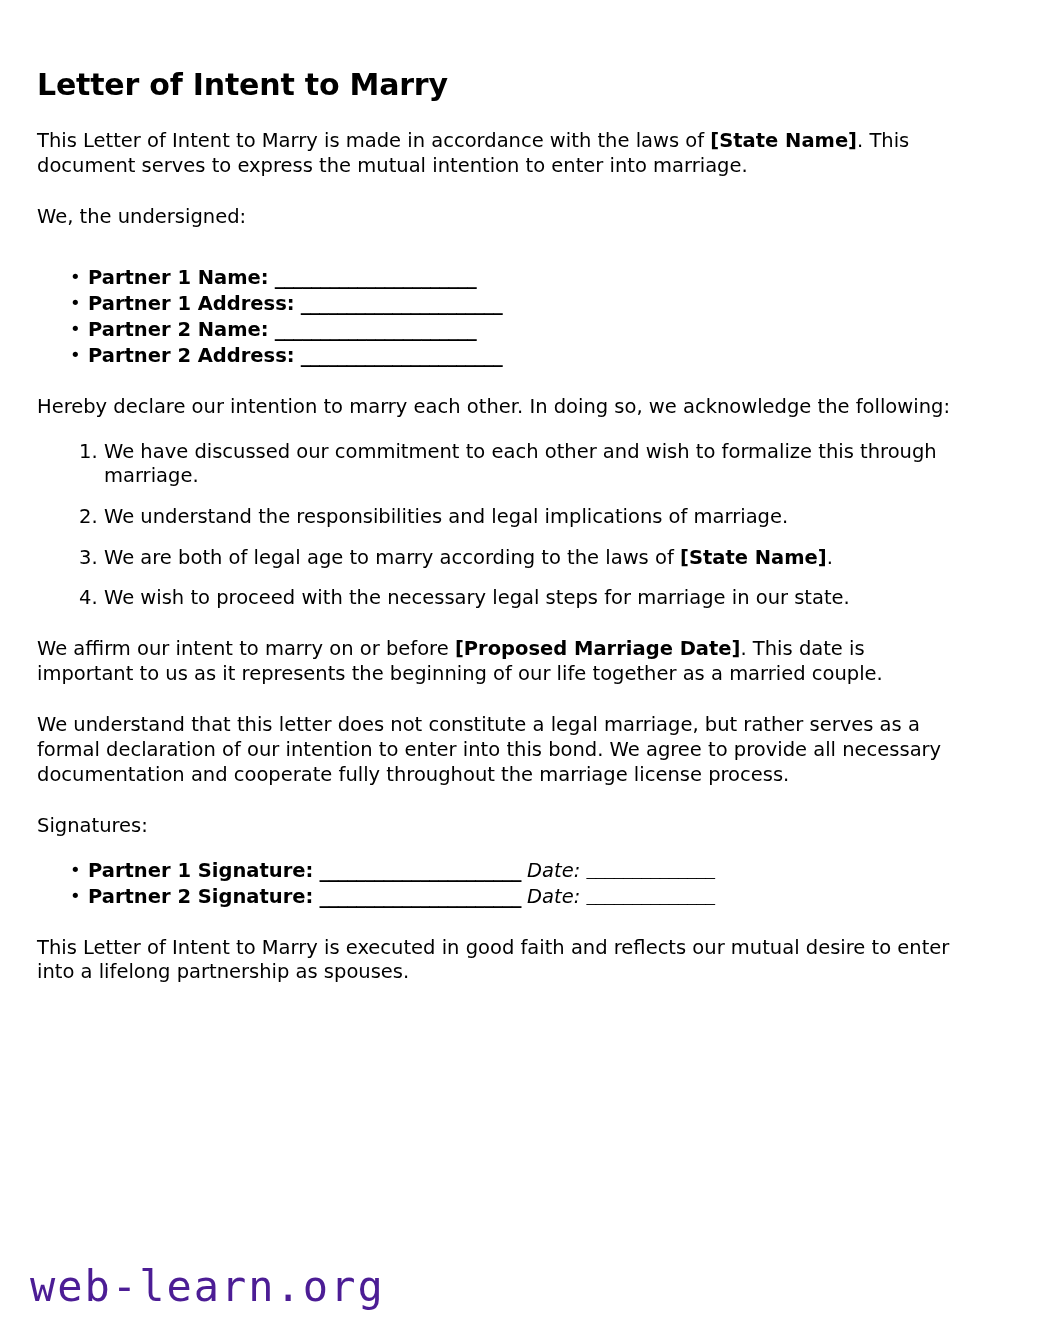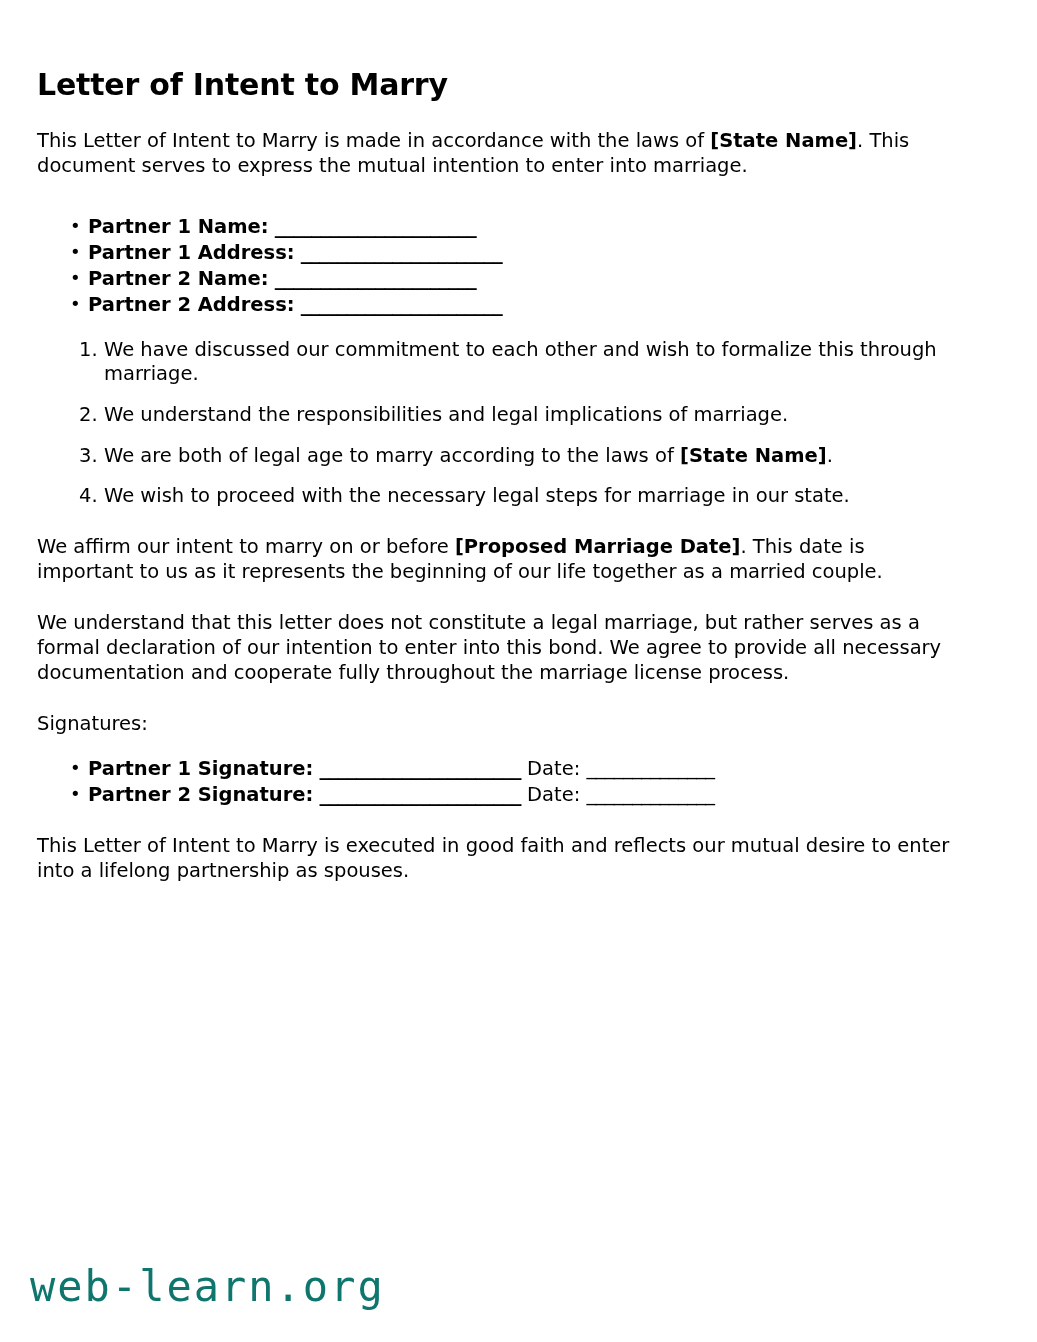--- a/index.html
+++ b/index.html
@@ -64,23 +64,25 @@
   .fld-label {
     font-weight: bold;
   }
   .blank-bold {
     font-weight: bold;
     letter-spacing: -0.6px;
   }
   .blank-reg {
     font-weight: normal;
     letter-spacing: -0.6px;
+    font-family: Liberation Serif, serif;
   }
   .date-label {
     font-weight: normal;
+    font-style: italic;
   }
   ol.num-list {
     list-style: none;
     counter-reset: nitem;
     margin: 20px 0 0 0;
     padding: 0;
   }
   ol.num-list li {
     position: relative;
     counter-increment: nitem;
@@ -119,41 +121,43 @@
     font-size: 18px;
     line-height: 1.28;
   }
   .watermark {
     position: absolute;
     left: 30px;
     top: 1262px;
     font-family: "DejaVu Sans Mono", monospace;
     font-size: 42px;
     letter-spacing: 2px;
-    color: #0f766e;
+    color: #4c1d95;
     white-space: nowrap;
   }
 </style>
 </head>
 <body>
 
 <div class="page">
 
   <h1 class="doc-title">Letter of Intent to Marry</h1>
 
   <p class="para"><span>This Letter of Intent to Marry is made in accordance with the laws of </span><strong class="ph">[State Name]</strong><span>. This document serves to express the mutual intention to enter into marriage.</span></p>
 
+  <p class="para">We, the undersigned:</p>
 
   <ul class="field-list">
     <li><span class="fld-label">Partner 1 Name:</span> <span class="blank-bold">______________________</span></li>
     <li><span class="fld-label">Partner 1 Address:</span> <span class="blank-bold">______________________</span></li>
     <li><span class="fld-label">Partner 2 Name:</span> <span class="blank-bold">______________________</span></li>
     <li><span class="fld-label">Partner 2 Address:</span> <span class="blank-bold">______________________</span></li>
   </ul>
 
+  <p class="para">Hereby declare our intention to marry each other. In doing so, we acknowledge the following:</p>
 
   <ol class="num-list">
     <li><span>We have discussed our commitment to each other and wish to formalize this through marriage.</span><strong class="ph"></strong><span></span></li>
     <li><span>We understand the responsibilities and legal implications of marriage.</span><strong class="ph"></strong><span></span></li>
     <li><span>We are both of legal age to marry according to the laws of </span><strong class="ph">[State Name]</strong><span>.</span></li>
     <li><span>We wish to proceed with the necessary legal steps for marriage in our state.</span><strong class="ph"></strong><span></span></li>
   </ol>
 
   <p class="para"><span>We affirm our intent to marry on or before </span><strong class="ph">[Proposed Marriage Date]</strong><span>. This date is important to us as it represents the beginning of our life together as a married couple.</span></p>
 

